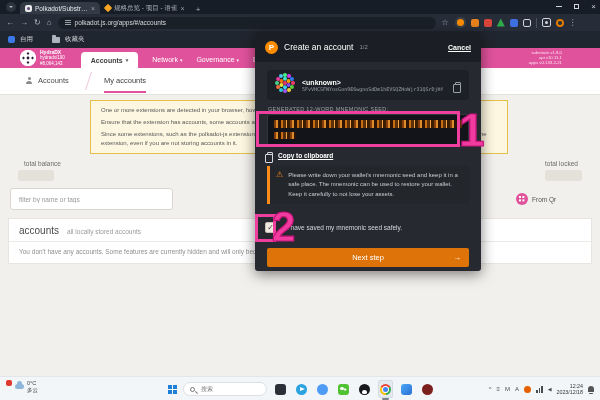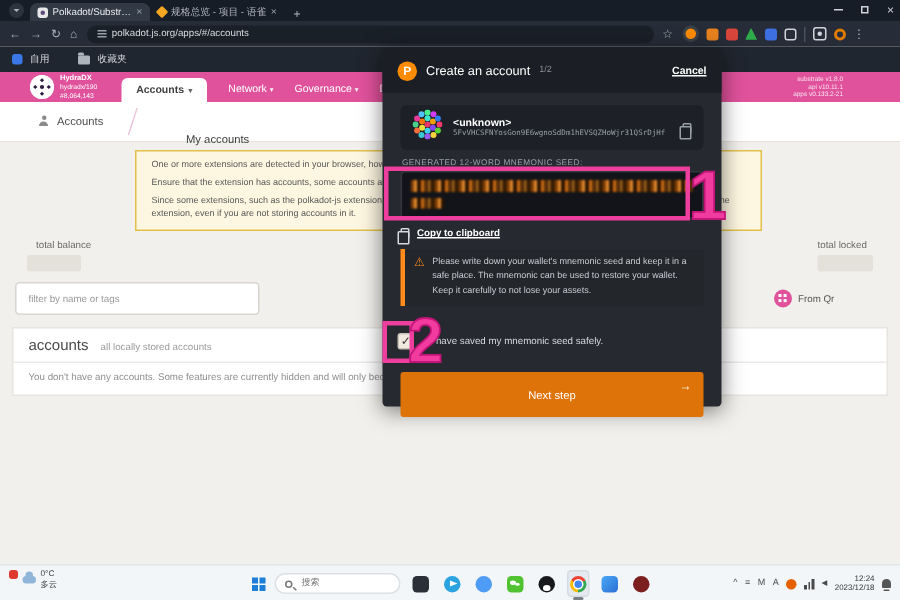--- a/index.html
+++ b/index.html
@@ -58,21 +58,21 @@
   .menuitem .crt{font-size:5px;opacity:.9;}
   .verinfo{position:absolute;right:38px;top:2px;text-align:right;font-size:4.3px;line-height:5.2px;color:#fbe3f0;}
 
   
   .subnav{position:absolute;top:68px;left:0;right:0;height:27px;background:#fff;border-bottom:1px solid #e7e4df;z-index:1;}
   .crumb{position:absolute;left:25px;top:8px;display:flex;align-items:center;gap:5px;font-size:7.5px;color:#4e4e4e;}
   .personic{width:8px;height:8px;position:relative;}
   .personic::before{content:"";position:absolute;left:2.5px;top:0;width:3.4px;height:3.4px;border-radius:50%;background:#8a8a8a;}
   .personic::after{content:"";position:absolute;left:1px;top:4px;width:6px;height:3.4px;border-radius:3px 3px 0 0;background:#8a8a8a;}
   .slant{position:absolute;left:88px;top:4px;width:1px;height:18px;background:#ecc3da;transform:skewX(-18deg);}
-  .mytab{position:absolute;left:104px;top:20px;font-size:7.5px;color:#3c3c3c;margin-left:20px;}
+  .mytab{position:absolute;left:104px;top:8px;font-size:7.5px;color:#3c3c3c;}
   .mytab::after{content:"";position:absolute;left:0;right:0;bottom:-8px;height:2px;background:#e0529c;}
 
   
   .notice{position:absolute;left:90px;top:100px;width:418px;background:#fdf6e0;border:1px solid #e2c04a;padding:5px 10px;font-size:6px;line-height:1.5;color:#585858;z-index:1;}
   .notice p{margin:0 0 3px 0;}
   .statlabel{position:absolute;font-size:6.5px;color:#6c6c6c;z-index:1;}
   .skel{position:absolute;background:#e4e1db;border-radius:2px;z-index:1;}
   .filter{position:absolute;left:10px;top:188px;width:163px;height:22px;background:#fff;border:1px solid #d9d6d1;border-radius:3px;font-size:6.5px;padding:0 8px;color:#555;z-index:1;font-family:"Liberation Sans",sans-serif;}
   .filter::placeholder{color:#9a9a9a;}
   .fromqr{position:absolute;left:516px;top:193px;display:flex;align-items:center;gap:4px;z-index:1;}
@@ -106,21 +106,21 @@
   .mosaic.short{width:22px;height:7px;margin-top:4px;}
   .copylink{position:absolute;left:12px;top:120px;display:flex;align-items:center;gap:5px;color:#fff;font-size:6.5px;font-weight:bold;text-decoration:underline;}
   .copylink .copyic{border-color:#d6d9dd;}
   .copylink .copyic::after{border-color:#d6d9dd;background:#26292f;}
   .warnblock{position:absolute;left:12px;top:134px;width:202px;background:#23262b;border-left:3px solid #ff8c1a;padding:5px 6px 5px 6px;display:flex;gap:5px;}
   .warnic{color:#ff8c1a;font-size:8px;line-height:1;flex:none;}
   .warntext{color:#c9ccd1;font-size:6px;line-height:1.55;}
   .chkrow{position:absolute;left:10px;top:190px;display:flex;align-items:center;gap:6px;}
   .chk{width:11px;height:11px;border-radius:2px;background:#efe9df;border:1px solid #c9c2b6;color:#3a3a3a;font-size:8px;line-height:10px;text-align:center;flex:none;}
   .chklabel{color:#d6d9dd;font-size:6.5px;margin-left:5px;}
-  .nextbtn{position:absolute;left:12px;top:216px;width:202px;height:30px;background:#dd7309;border-radius:2px;color:#fff;display:flex;align-items:center;justify-content:center;font-size:7.5px;}
+  .nextbtn{position:absolute;left:12px;top:216px;width:202px;height:19px;background:#dd7309;border-radius:2px;color:#fff;display:flex;align-items:center;justify-content:center;font-size:7.5px;}
   .nextarrow{position:absolute;right:8px;top:5px;font-size:8px;}
 
   
   .ann{z-index:20;position:absolute;}
   .annrect{border:3px solid #ee3f9f;}
   .r1{left:256px;top:111px;width:204px;height:36px;}
   .r2{left:255px;top:214px;width:21px;height:28px;}
   .annnum{color:#f23b9e;font-weight:bold;line-height:1;-webkit-text-stroke:1.2px #c2157a;text-shadow:0 0 1px #c2157a;}
   .n1{left:459px;top:107px;font-size:46px;}
   .n2{left:272px;top:206px;font-size:42px;}

